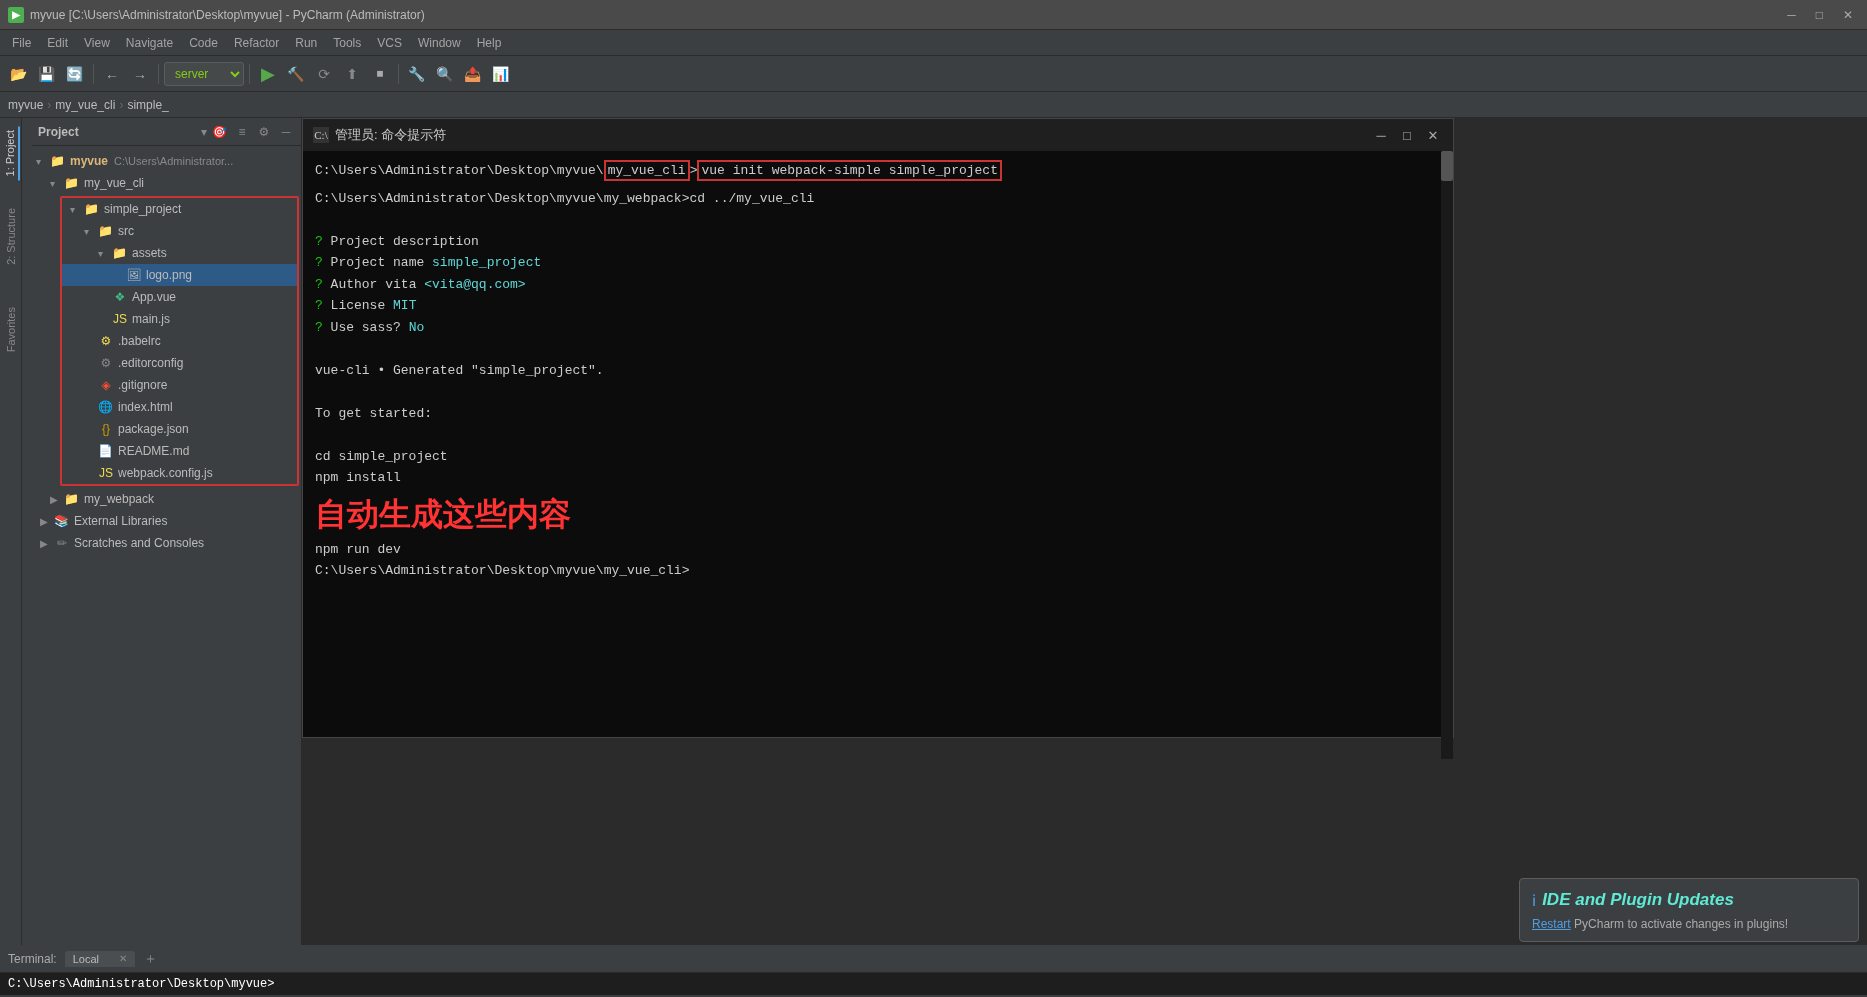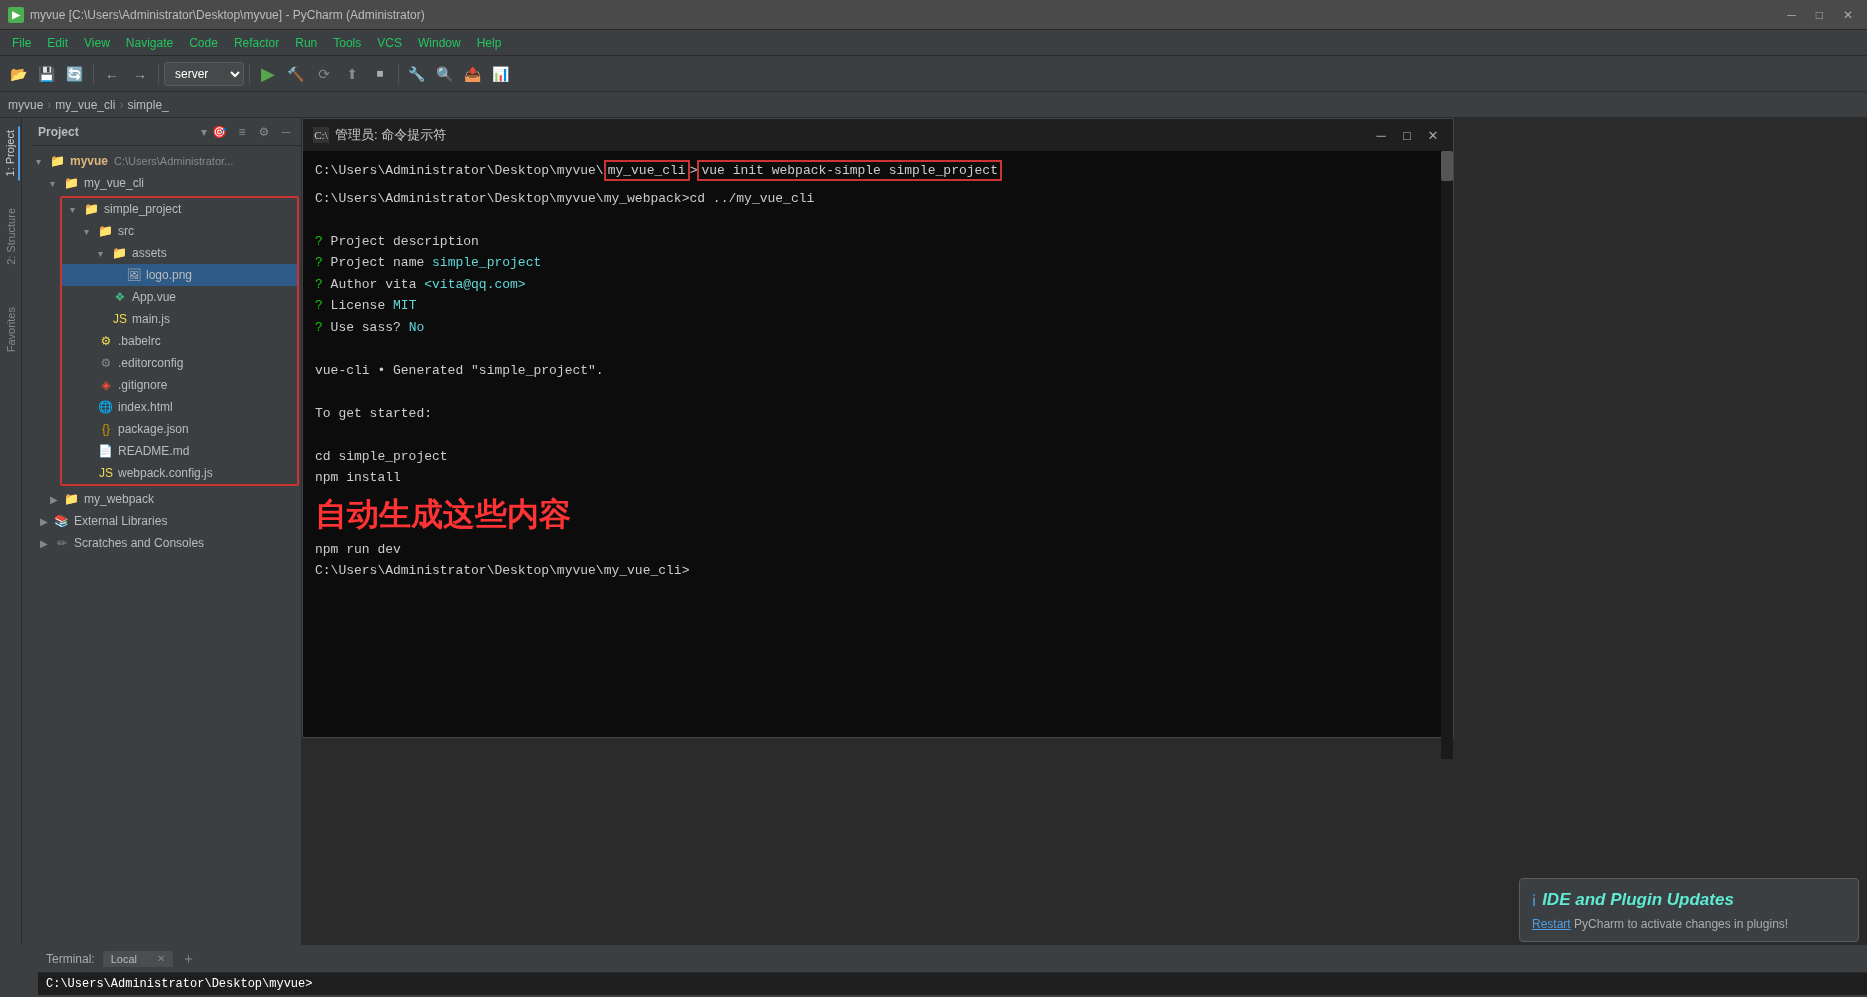--- a/index.html
+++ b/index.html
@@ -44,21 +44,21 @@
     
     #menu-bar {
       background: #3c3f41;
       height: 26px;
       display: flex;
       align-items: center;
       padding: 0 4px;
       border-bottom: 1px solid #2b2b2b;
     }
     .menu-item {
-      color: #22c55e;
+      color: #a3a3a3;
       font-size: 12px;
       padding: 3px 8px;
       cursor: pointer;
     }
 
     
     #toolbar {
       background: #3c3f41;
       height: 36px;
       display: flex;
@@ -70,21 +70,21 @@
     .toolbar-btn {
       width: 26px; height: 26px;
       display: flex; align-items: center; justify-content: center;
       cursor: pointer; color: #aaa; font-size: 14px;
       border-radius: 3px;
     }
     .toolbar-separator { width: 1px; height: 20px; background: #555; margin: 0 3px; }
     .server-select {
       background: #45494a;
       border: 1px solid #5a5d5f;
-      color: #ffffff;
+      color: #84cc16;
       font-size: 12px;
       padding: 2px 6px;
       border-radius: 3px;
       height: 24px;
       min-width: 80px;
     }
     .toolbar-run-btn {
       color: #57a84b;
       font-size: 18px;
     }
@@ -602,21 +602,21 @@
 
       <div id="cmd-scrollbar">
         <div id="cmd-scrollbar-thumb"></div>
       </div>
     </div>
 
   </div>
 
 </div>
 
-<div style="height:50px; background:#000000; position:relative;margin-left:38px;">
+<div style="height:50px; background:#000000; position:relative;">
   <div id="terminal-tabs">
     <span class="terminal-label">Terminal:</span>
     <div class="terminal-tab">
       <span>Local</span>
       <span class="close-x">✕</span>
     </div>
     <span class="terminal-add-btn">＋</span>
   </div>
   <div id="terminal-content">
     <span class="terminal-prompt">C:\Users\Administrator\Desktop\myvue&gt;</span>

